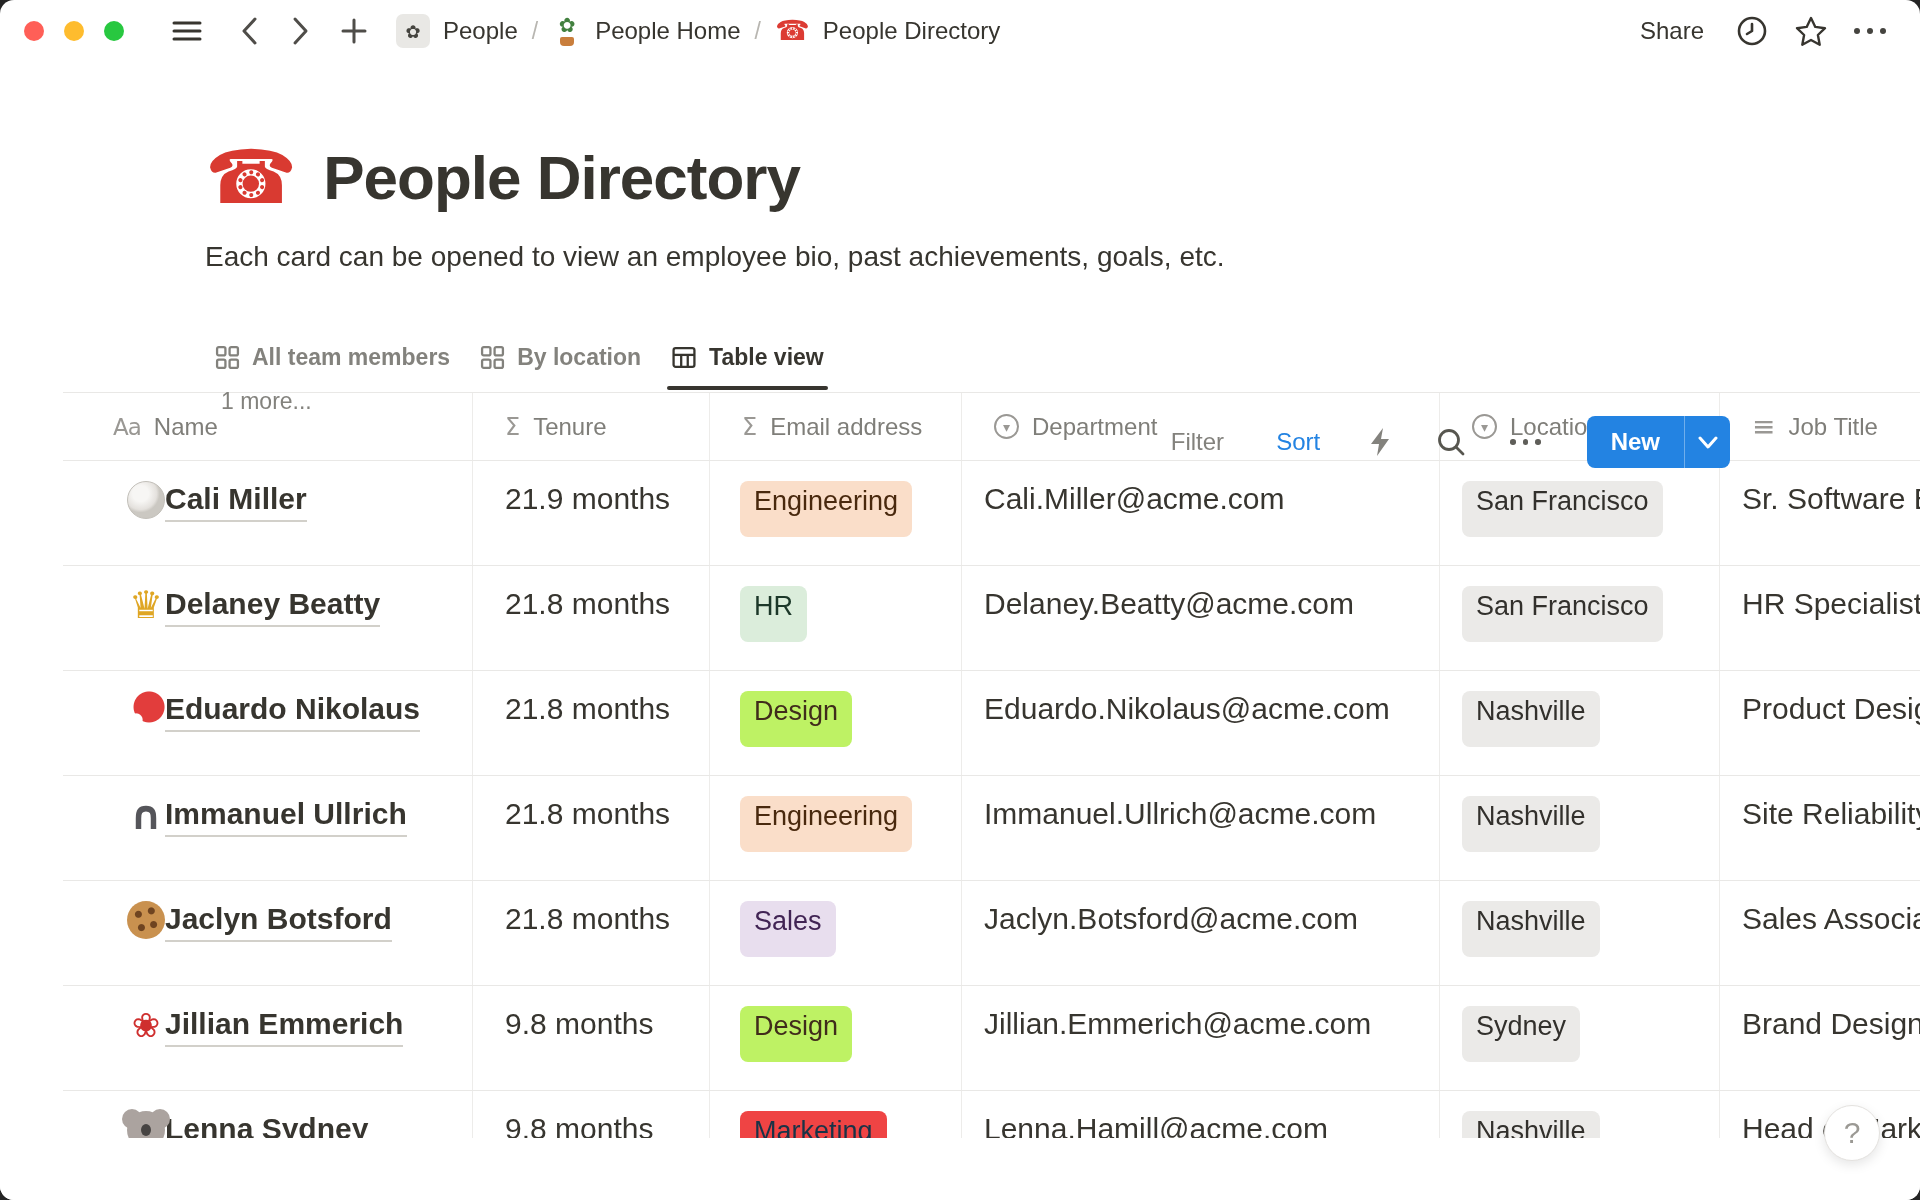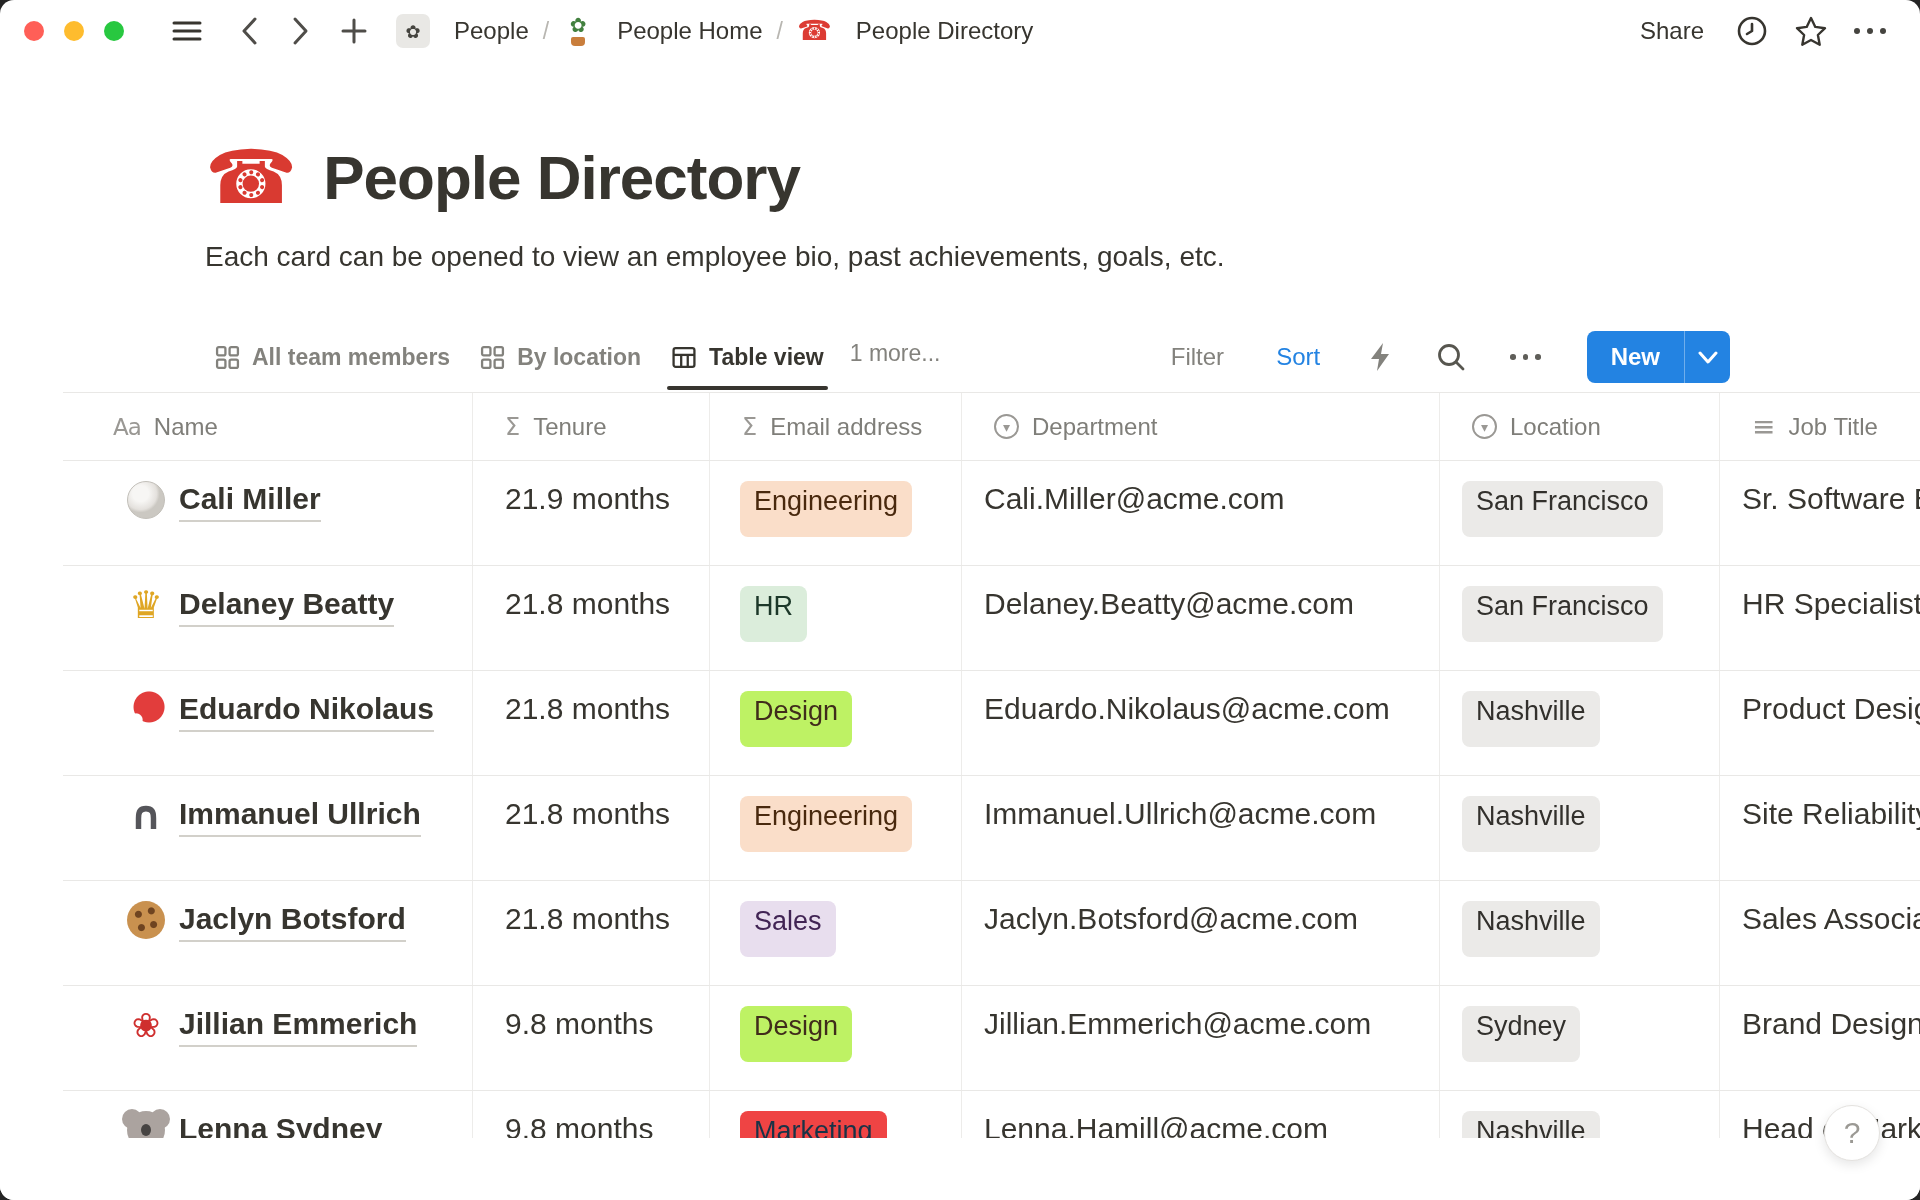--- a/index.html
+++ b/index.html
@@ -11,21 +11,21 @@
   .topbar { height:62px; display:flex; align-items:center; padding:0 28px 0 24px; }
   .traffic { display:flex; gap:20px; margin-right:42px; }
   .traffic span { width:20px; height:20px; border-radius:50%; display:block; }
   .light-red{ background:#ff5f57; } .light-yellow{ background:#febc2e; } .light-green{ background:#28c840; }
   .icon-btn { background:none; border:none; cursor:pointer; display:flex; align-items:center; justify-content:center;
               padding:6px; border-radius:6px; color:#4f4d49; }
   .hamburger { margin-right:26px; }
   .hamburger svg { display:block; }
   .nav-btn { margin-right:18px; }
   .breadcrumb { display:flex; align-items:center; margin-left:14px; font-size:24px; color:#37352f; }
-  .crumb { display:flex; align-items:center; gap:24px; padding:4px 8px; border-radius:6px; cursor:pointer; white-space:nowrap; }
+  .crumb { display:flex; align-items:center; gap:13px; padding:4px 8px; border-radius:6px; cursor:pointer; white-space:nowrap; }
   .crumb-sep { color:#b8b6b1; margin:0 6px; font-size:23px; }
   .ws-icon { width:34px; height:34px; border-radius:7px; background:#e9e8e5; display:flex; align-items:center; justify-content:center; }
   .ws-icon::before { content:"✿"; font-size:18px; color:#45443f; font-family:"DejaVu Sans",sans-serif; }
   .plant-icon { width:30px; height:30px; display:flex; align-items:flex-end; justify-content:center; position:relative; }
   .plant-icon::before { content:"✿"; font-size:20px; color:#42803f; position:absolute; top:-3px; font-family:"DejaVu Sans",sans-serif; }
   .plant-icon::after { content:""; width:14px; height:9px; background:#c97e3c; border-radius:2px 2px 4px 4px; }
   .phone-icon { color:#dc3b33; font-size:28px; line-height:1; font-family:"DejaVu Sans",sans-serif; }
   .phone-icon::before { content:"☎"; }
   .topbar-right { margin-left:auto; display:flex; align-items:center; gap:14px; }
   .share-btn { font-size:24px; color:#37352f; background:none; border:none; padding:6px 12px; border-radius:6px; cursor:pointer;
@@ -35,21 +35,21 @@
 
   
   .page-head { padding:74px 0 0 205px; }
   .title-row { display:flex; align-items:center; gap:26px; height:82px; }
   .page-icon { font-size:74px; line-height:1; color:#d93a31; font-family:"DejaVu Sans",sans-serif; }
   .page-icon::before { content:"☎"; }
   h1.page-title { font-size:62px; letter-spacing:-1px; color:#37352f; font-weight:bold; }
   .page-desc { margin-top:22px; font-size:28px; line-height:34px; color:#37352f; }
 
   
-  .views-bar { margin:56px 190px 0 205px; height:62px; display:flex; align-items:flex-start; position:relative; }
+  .views-bar { margin:56px 190px 0 205px; height:62px; display:flex; align-items:flex-start; position:relative;flex-direction:column; }
   .tabs { display:flex; gap:10px; }
   .tab { display:flex; align-items:center; gap:12px; font-size:23px; font-weight:bold; color:#83827d;
          padding:6px 10px 0 10px; height:48px; position:relative; cursor:pointer; white-space:nowrap; }
   .tab svg { display:block; }
   .tab.active { color:#37352f; }
   .tab.active::after { content:""; position:absolute; left:6px; right:6px; top:56px; height:4px; border-radius:2px; background:#37352f; }
   .more-link { font-size:23px; color:#83827d; padding:10px 8px 0 16px; cursor:pointer; white-space:nowrap; }
   .view-actions { margin-left:auto; display:flex; align-items:center; gap:28px; padding-top:1px; }
   .txt-btn { background:none; border:none; font-family:inherit; font-size:24px; padding:8px 12px; border-radius:6px; cursor:pointer; }
   .filter-btn { color:#83827d; }
@@ -75,21 +75,21 @@
   .col-icon[data-icon="text"]::before { content:"Aa"; font-size:23px; letter-spacing:-1px; }
   .col-icon[data-icon="formula"]::before { content:"Σ"; font-size:24px; }
   .col-icon[data-icon="select"] { width:25px; height:25px; border:2px solid #9a9894; border-radius:50%; }
   .col-icon[data-icon="select"]::before { content:"▾"; font-size:14px; line-height:1; }
   .col-icon[data-icon="multiline"]::before { content:"≡"; font-size:28px; }
 
   .row { height:105px; border-bottom:1.5px solid #e9e8e6; }
   .td { padding:20px 16px 0 22px; border-right:1.5px solid #edecea; font-size:30px; color:#37352f;
         line-height:36px; white-space:nowrap; overflow:hidden; }
   .td:last-child { border-right:none; overflow:visible; }
-  .td-name { padding-left:64px; display:flex; align-items:flex-start; gap:14px; cursor:pointer; }
+  .td-name { padding-left:64px; display:flex; align-items:flex-start; cursor:pointer; }
   .td-tenure { padding-left:32px; }
   .td-dept { padding-left:30px; }
   .person-name { font-weight:bold; font-weight:600; border-bottom:2px solid #d2d0ca; padding-bottom:3px; cursor:pointer; }
 
   .avatar { width:38px; height:38px; flex:none; display:flex; align-items:center; justify-content:center;
             font-family:"DejaVu Sans",sans-serif; position:relative; }
   .avatar[data-emoji="volleyball"] { background:radial-gradient(circle at 35% 32%, #f7f6f4 0 8px, #e4e1dd 16px, #cbc8c2 19px);
             border:1px solid #c2bfb9; border-radius:50%; }
   .avatar[data-emoji="crown"]::before { content:"♛"; font-size:38px; color:#dfa624; line-height:1; }
   .avatar[data-emoji="ping-pong"] { background:

